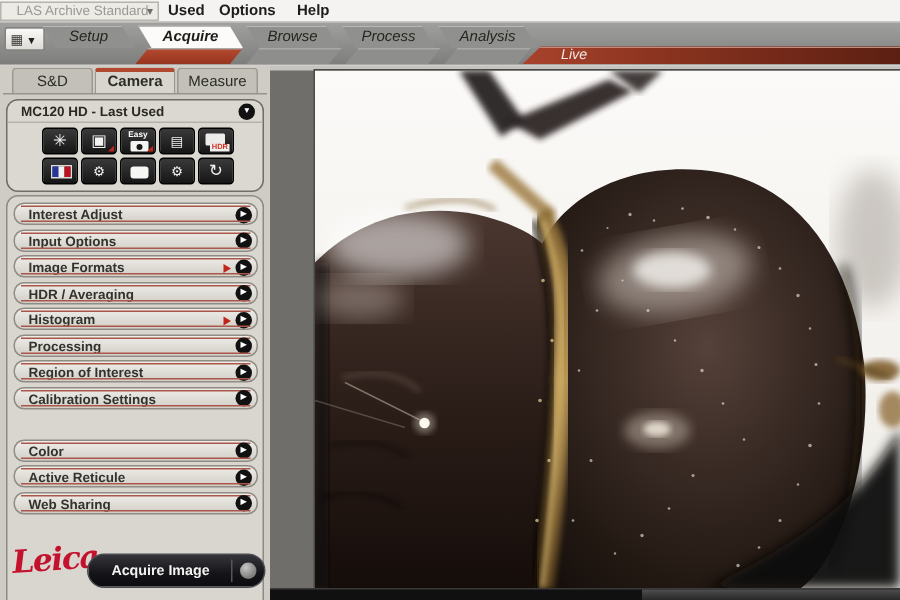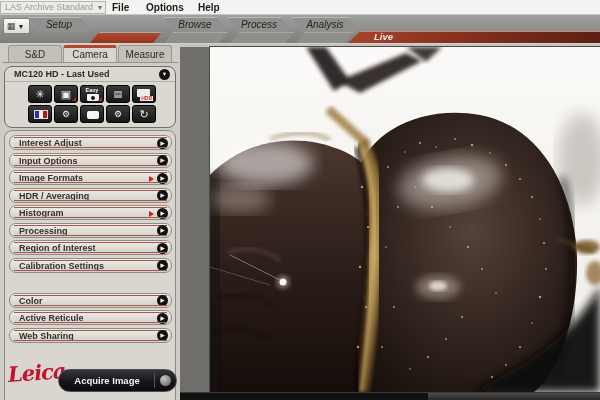--- a/index.html
+++ b/index.html
@@ -5,21 +5,21 @@
   * { margin:0; padding:0; box-sizing:border-box; }
   html,body { width:600px; height:400px; overflow:hidden; }
   body { font-family:"Liberation Sans", sans-serif; }
   #app { position:relative; width:600px; height:400px; background:#cfccc5; }
 
   
   .menubar { position:absolute; left:0; top:0; width:600px; height:15px;
              background:#f4f3f1; border-bottom:1px solid #c9c7c3; }
   .title-combo { position:absolute; left:0; top:1px; width:106px; height:13px;
                  background:#edebe6; border:1px solid #b7b4ae; color:#9b9994;
-                 font-size:9px; line-height:11px; padding-left:4px; }
+                 font-size:9px; line-height:11px; padding-left:4px;text-align:center; }
   .title-combo .caret { position:absolute; right:3px; top:0; color:#6f6d68; font-size:8px; }
   .menu-item { position:absolute; top:1px; height:13px; font-size:10px; line-height:13px;
                color:#1c1c1a; font-weight:bold; }
 
   
   .tabband { position:absolute; left:0; top:15px; width:600px; height:29px;
              background:linear-gradient(#a0a09e,#7c7c7a); }
   .tool-btn { position:absolute; left:3px; top:3px; width:27px; height:16px;
               background:linear-gradient(#fbfaf8,#dddbd6); border:1px solid #84827e;
               border-radius:2px; font-size:9px; color:#3a3a36; text-align:left; padding-left:3px; line-height:14px;}
@@ -31,29 +31,29 @@
   .wtab.active { background:#fcfbf9; font-weight:bold; color:#1d1d18; }
   .subseg { position:absolute; top:17px; height:11px; background:#8e8e8c;
             clip-path:polygon(9px 0, 100% 0, calc(100% - 9px) 100%, 0 100%);
             box-shadow:inset 0 1px 0 #a9a9a7, inset -1px 0 0 #6e6e6c; }
   .subseg.red { background:linear-gradient(#b54b30,#96331f); }
   .liveband { position:absolute; left:348px; top:15.5px; width:252px; height:12.5px;
               background:linear-gradient(90deg,#a8432c,#8c3420 35%,#5c1f12);
               clip-path:polygon(13px 0, 100% 0, 100% 100%, 0 100%);
               box-shadow:inset 0 1px 0 #c8887a; }
   .liveband .live-text { position:absolute; left:26px; top:0; font-size:9.5px; line-height:12px;
-              color:#f3e9e4; font-style:italic; font-weight:bold; }
+              color:#f3e9e4; font-style:italic; font-weight:normal; }
   .band-bottom { position:absolute; left:0; top:28px; width:600px; height:1px; background:#d2d0cc; }
 
   
   .sidebar { position:absolute; left:0; top:44px; width:180px; height:356px; background:#cfccc5; }
   .stab { position:absolute; top:1px; height:17px; width:54px; text-align:center; font-size:10px;
           line-height:17px; color:#2c2c27; background:#c3c0b9; border:1px solid #9b988f;
           border-bottom:none; border-radius:3px 3px 0 0; cursor:pointer; }
-  .stab.active { background:#d8d5ce; border-top:3px solid #b0492f; font-weight:normal; line-height:13px; }
+  .stab.active { background:#d8d5ce; border-top:3px solid #b0492f; font-weight:bold; line-height:13px; }
   .stab-line { position:absolute; left:2px; top:18px; width:176px; height:1px; background:#96938b; }
 
   .campanel { position:absolute; left:4px; top:22px; width:172px; height:62px;
               background:#dbd8d1; border:1px solid #6f6d66; border-radius:8px; }
   .campanel .hd { position:absolute; left:0; top:0; width:100%; height:15px; border-bottom:1px solid #b4b1aa; }
   .campanel .hd .ttl { position:absolute; left:9px; top:2px; font-size:9px; font-weight:bold; color:#2a2a25; }
   .circle-btn { position:absolute; width:11px; height:11px; background:#111; border-radius:50%;
                 color:#fff; text-align:center; cursor:pointer; }
   .circle-btn span { font-size:5.5px; line-height:11px; display:block; }
   .icon-grid { position:absolute; left:23px; top:18px; width:128px; height:40px; }
@@ -111,30 +111,31 @@
 </head>
 <body>
 
 <div id="app">
 
   <div class="menubar">
     <div class="title-combo">
       <span>LAS Archive Standard</span>
       <span class="caret">▾</span>
     </div>
-    <span class="menu-item" style="left:112px">File</span>
+    <span class="menu-item" style="left:112px">Used</span>
     <span class="menu-item" style="left:146px">Options</span>
     <span class="menu-item" style="left:198px">Help</span>
   </div>
 
   <div class="tabband">
     <div class="tool-btn">
       <span>▦</span><span class="caret">▼</span>
     </div>
     <div class="wtab" style="left:28px;width:62px">Setup</div>
+    <div class="wtab active" style="left:92px;width:70px">Acquire</div>
     <div class="wtab" style="left:164px;width:62px">Browse</div>
     <div class="wtab" style="left:228px;width:62px">Process</div>
     <div class="wtab" style="left:292px;width:66px">Analysis</div>
     <div class="subseg red" style="left:90px;width:72px"></div>
     <div class="subseg" style="left:164px;width:64px"></div>
     <div class="subseg" style="left:230px;width:64px"></div>
     <div class="subseg" style="left:296px;width:58px"></div>
     <div class="liveband">
       <span class="live-text">Live</span>
     </div>

